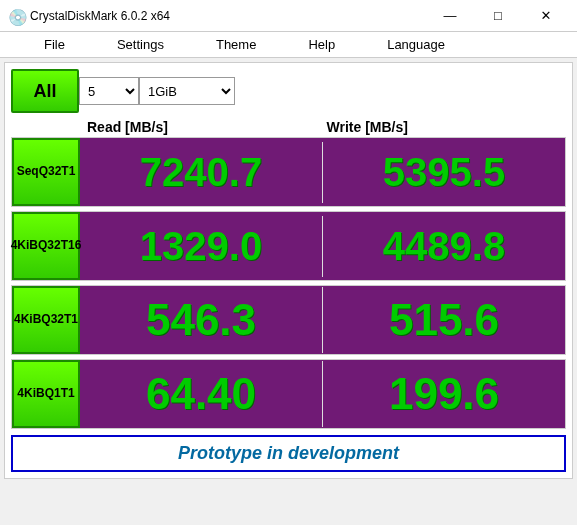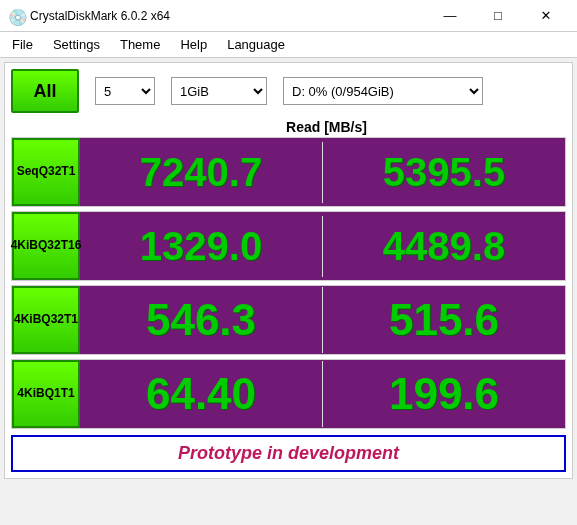--- a/index.html
+++ b/index.html
@@ -54,35 +54,36 @@
       align-items: center;
       height: 26px;
       padding: 0 4px;
       gap: 4px;
     }
     .menu-item {
       font-size: 13px;
       padding: 2px 8px;
       cursor: pointer;
       color: #000;
+      margin-left: 32px;
     }
 
     
     .main {
       background: #ffffff;
       margin: 4px;
       padding: 6px;
       border: 1px solid #ccc;
     }
 
     
     .controls-row {
       display: flex;
       align-items: center;
-      gap: 16px;
+      gap: 0;
       margin-bottom: 6px;
     }
     .all-btn {
       background: linear-gradient(to bottom, #66ff00, #33cc00);
       border: 2px solid #1a8a00;
       color: #000;
       font-weight: bold;
       font-size: 18px;
       width: 68px;
       height: 44px;
@@ -103,21 +104,20 @@
     .select-drive { width: 200px; }
 
     
     .col-headers {
       display: flex;
       margin-bottom: 2px;
       padding-left: 76px;
     }
     .col-header {
       flex: 1;
-      text-align: center;
       font-size: 14px;
       font-weight: bold;
       color: #000;
     }
 
     
     .bench-row {
       display: flex;
       align-items: center;
       margin-bottom: 4px;
@@ -154,21 +154,21 @@
       font-family: Arial, sans-serif;
     }
     .bench-value.large { font-size: 40px; }
     .bench-value.medium { font-size: 44px; }
 
     
     .footer {
       text-align: center;
       font-size: 18px;
       font-weight: bold;
-      color: #be185d;
+      color: #0369a1;
       font-style: italic;
       margin-top: 6px;
       padding: 6px 5px;
       border: 2px solid #0000cc;
     }
 
     
     .bench-values .bench-value:first-child {
       border-right: 1px solid #ddd;
     }
@@ -203,27 +203,25 @@
       <option>3</option>
       <option selected="">5</option>
       <option>9</option>
     </select>
     <select class="select-size">
       <option>512MiB</option>
       <option selected="">1GiB</option>
       <option>2GiB</option>
       <option>4GiB</option>
     </select>
-    <select class="select-drive">
-      <option selected="">D: 0% (0/954GiB)</option>
-    </select>
   </div>
 
   <div class="col-headers">
     <span class="col-header">Read [MB/s]</span>
+    <span class="col-header">Write [MB/s]</span>
   </div>
 
   <div class="bench-row">
     <div class="bench-label">
       <span>Seq</span>
         <br>
       <span>Q32T1</span>
     </div>
     <div class="bench-values">
       <div class="bench-value large">7240.7</div>

